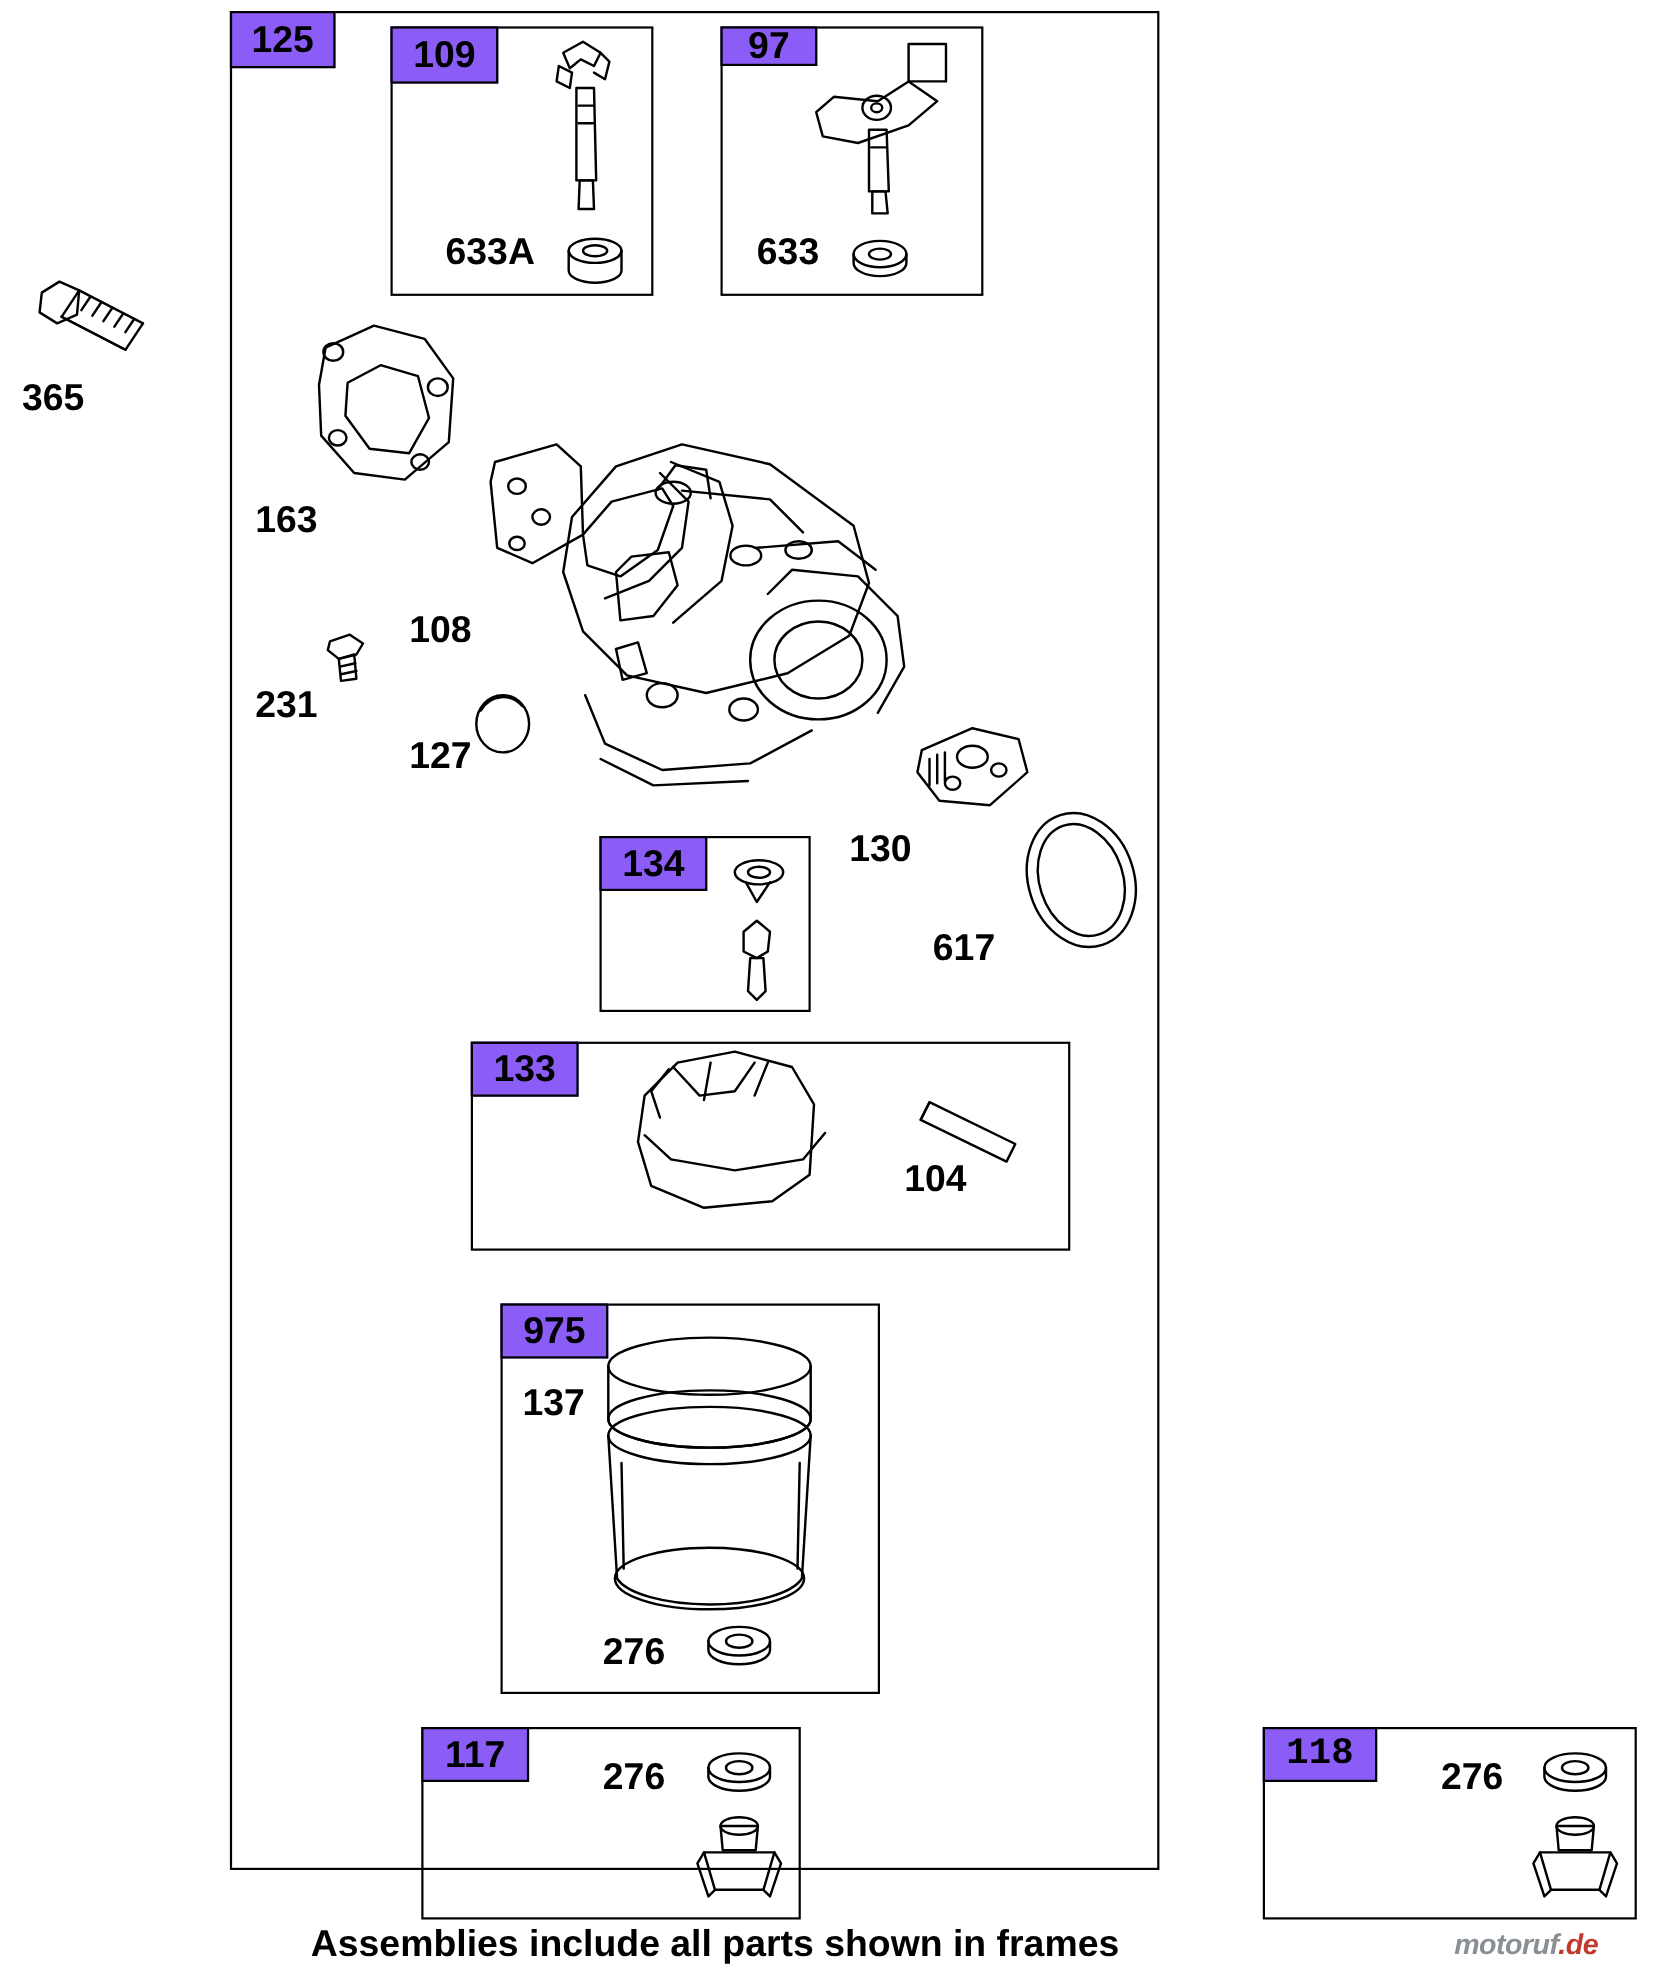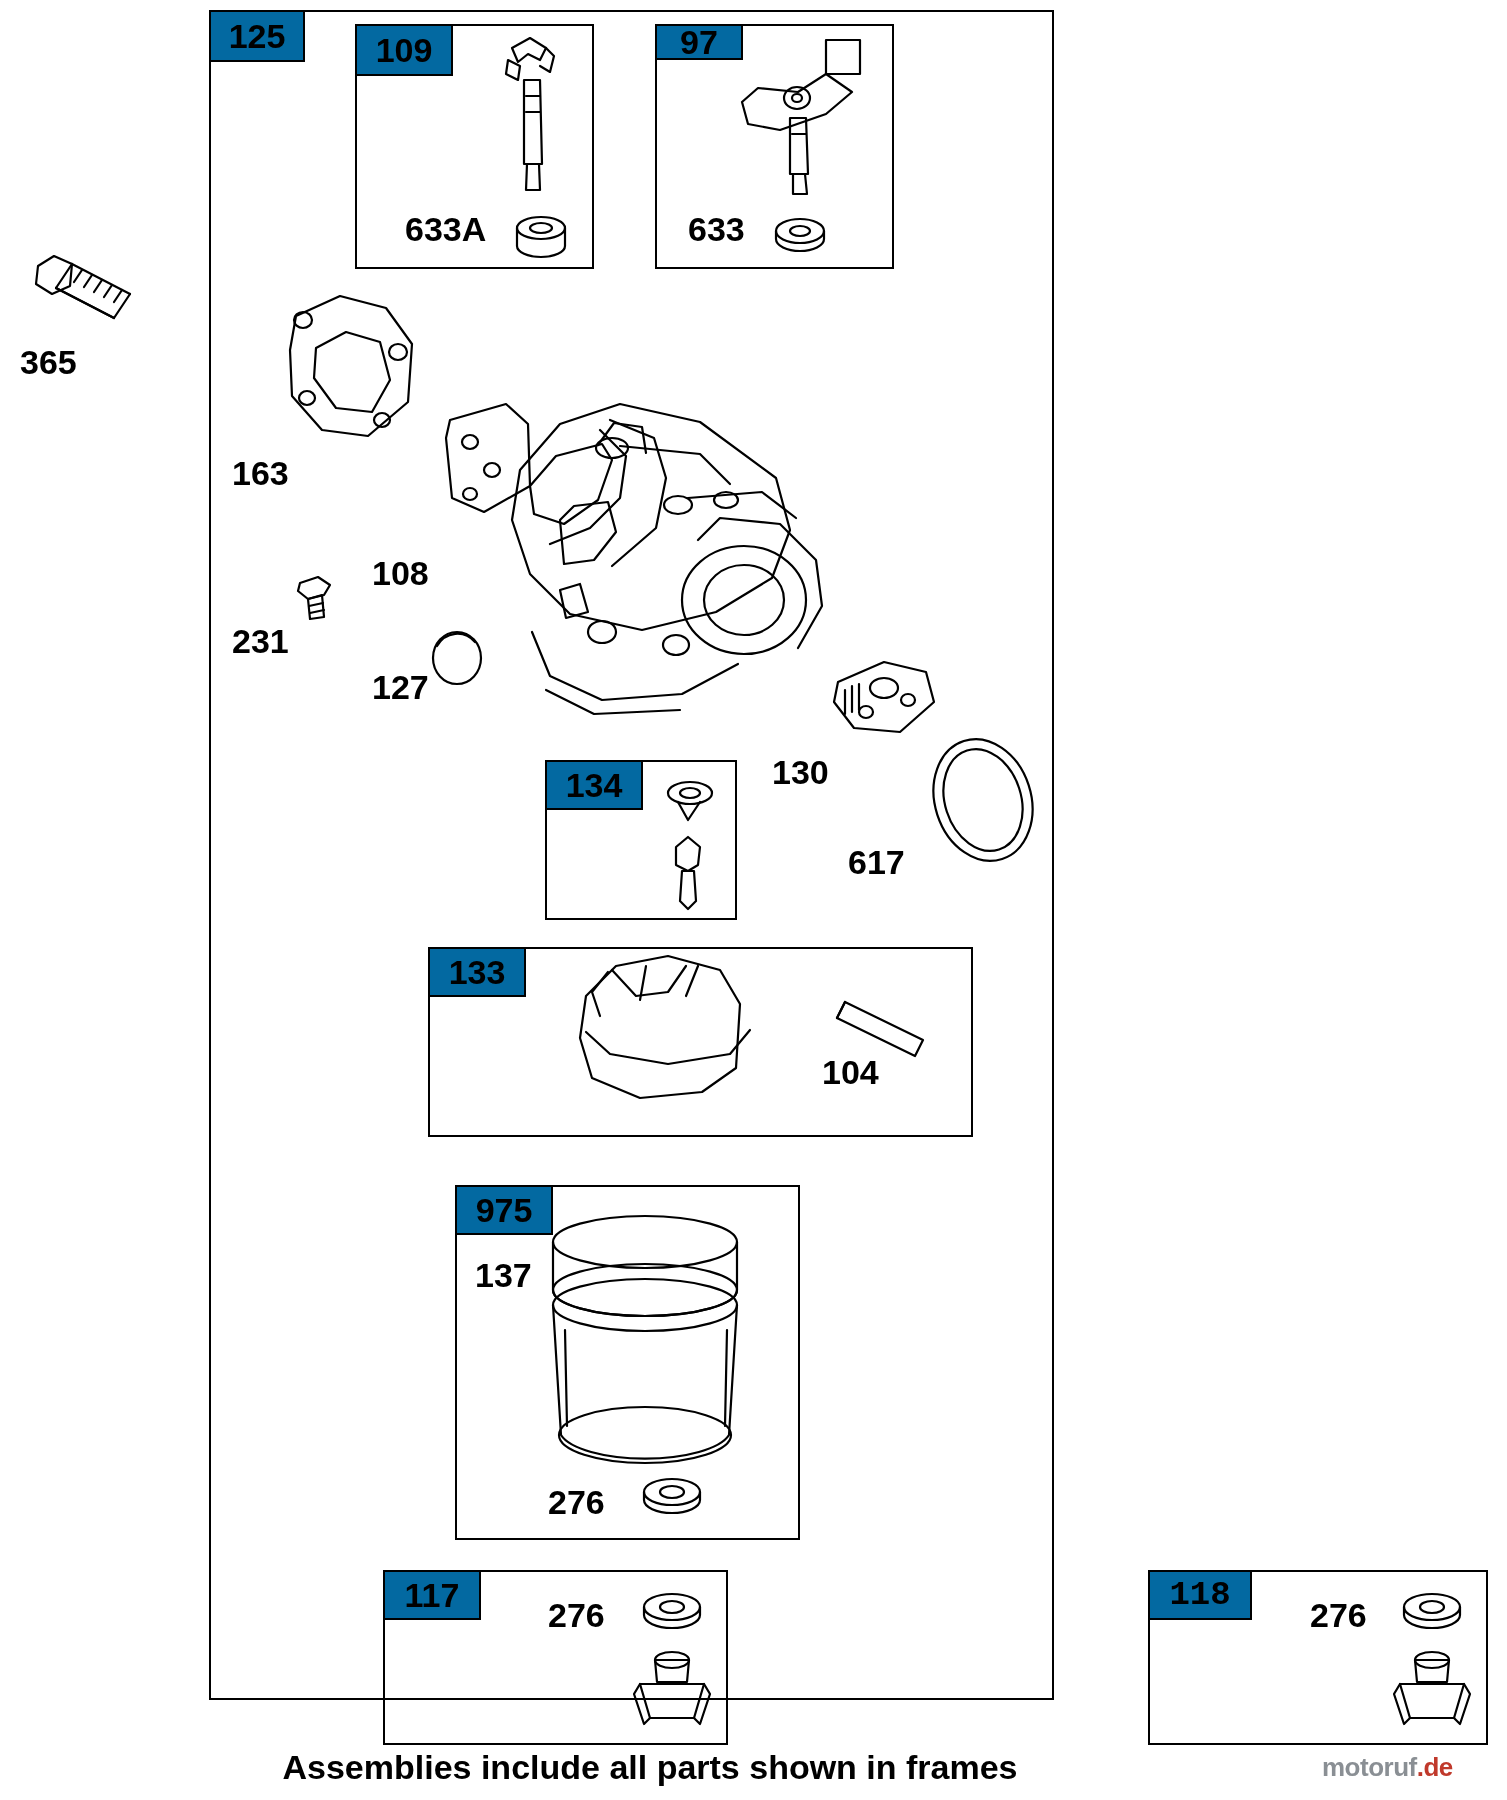--- a/index.html
+++ b/index.html
@@ -32,21 +32,21 @@
   .framebox {
     position: absolute;
     border: 2px solid #000000;
     box-sizing: border-box;
     background: transparent;
   }
   .tagbox {
     position: absolute;
     border: 2px solid #000000;
     box-sizing: border-box;
-    background: #0369a1;
+    background: #8b5cf6;
     display: flex;
     align-items: center;
     justify-content: center;
     font-family: "Liberation Sans", sans-serif;
     font-weight: bold;
     color: #000000;
   }
   .caption {
     position: absolute;
     left: 0;
@@ -54,20 +54,21 @@
     text-align: center;
     font-family: "Liberation Sans", sans-serif;
     font-weight: bold;
     color: #000000;
   }
   .watermark {
     position: absolute;
     font-family: "Liberation Sans", sans-serif;
     font-weight: bold;
     letter-spacing: -0.5px;
+    font-style: italic;
   }
   .wm-main { color: #8a8f94; }
   .wm-de { color: #c0392b; }
   svg.art {
     position: absolute;
     left: 0;
     top: 0;
     width: 1507px;
     height: 1800px;
     pointer-events: none;

